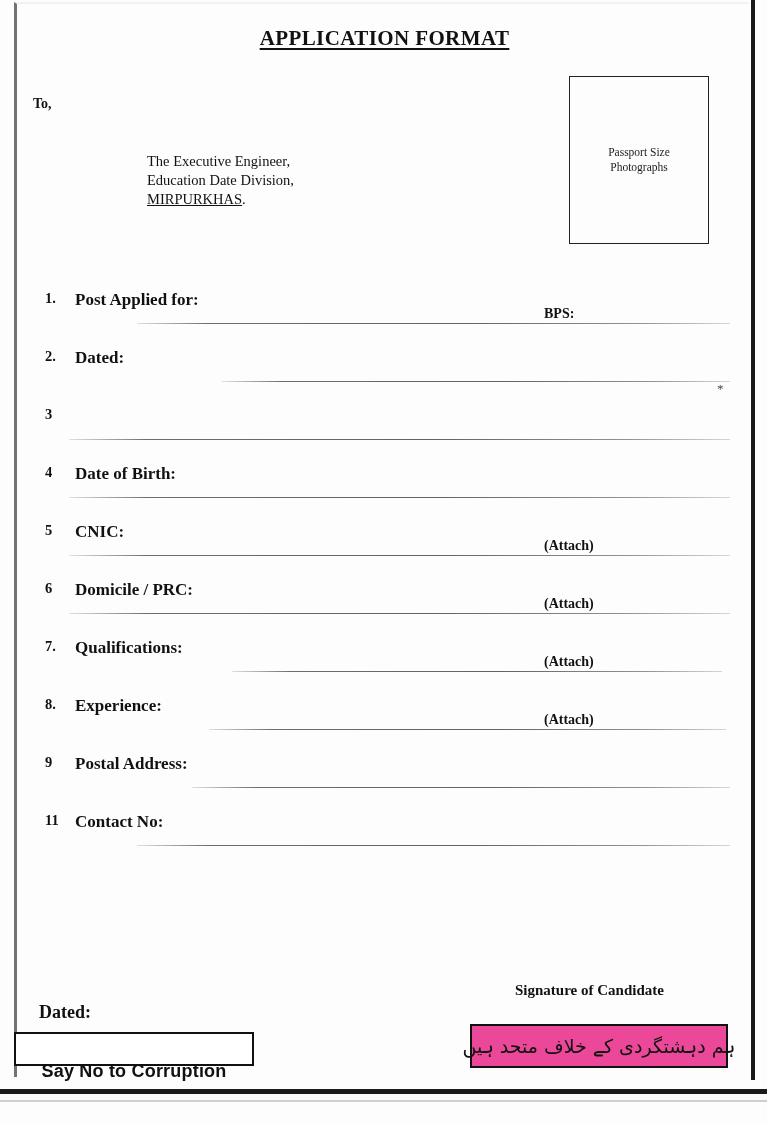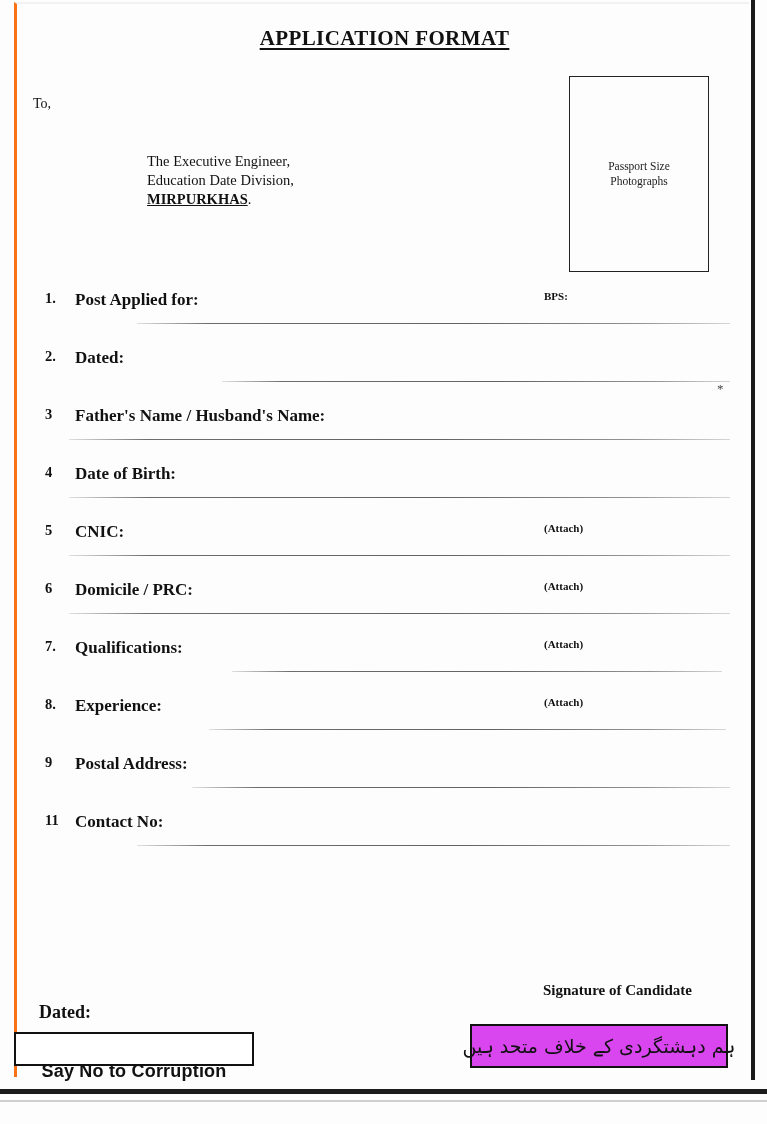--- a/index.html
+++ b/index.html
@@ -24,21 +24,21 @@
     background: #fdfdfd;
   }
 
   
   .doc-frame {
     position: absolute;
     left: 14px;
     top: 2px;
     width: 735px;
     height: 1075px;
-    border-left: 3px solid #f97316;
+    border-left: 3px solid #737373;
     border-top: 2px solid #f2f2f2;
     box-sizing: border-box;
   }
   .right-edge {
     position: absolute;
     right: 12px;
     top: 0;
     width: 4px;
     height: 1080px;
     background: #1a1a1a;
@@ -71,41 +71,41 @@
     letter-spacing: 0.4px;
     text-decoration: underline;
     text-underline-offset: 3px;
   }
 
   .to-label {
     position: absolute;
     left: 16px;
     top: 92px;
     font-size: 14px;
-    font-weight: normal;
+    font-weight: bold;
   }
 
   .addressee {
     position: absolute;
     left: 130px;
     top: 148px;
     font-size: 14.5px;
     line-height: 19px;
   }
   .addressee .strong-ul {
-    font-weight: bold;
+    font-weight: normal;
     text-decoration: underline;
   }
 
   .photo-box {
     position: absolute;
     left: 552px;
     top: 72px;
     width: 140px;
-    height: 196px;
+    height: 168px;
     border: 1.5px solid #222;
     box-sizing: border-box;
     display: flex;
     align-items: center;
     justify-content: center;
   }
   .photo-box .photo-text {
     font-size: 11.5px;
     text-align: center;
     line-height: 15px;
@@ -133,22 +133,22 @@
   .row .lbl {
     position: absolute;
     left: 58px;
     font-size: 17px;
     font-weight: bold;
     top: 14px;
   }
   .row .extra {
     position: absolute;
     left: 527px;
-    top: 14px;
-    font-size: 11px;
+    top: 30px;
+    font-size: 14px;
     font-weight: bold;
   }
   .row .rule {
     position: absolute;
     left: 52px;
     right: 22px;
     bottom: 10px;
     height: 1px;
     background: linear-gradient(90deg,
        rgba(60,60,60,0.15) 0%,
@@ -182,21 +182,20 @@
     font-size: 13px;
     color: #444;
   }
 
   .sig-label {
     position: absolute;
     left: 498px;
     top: 978px;
     font-size: 15px;
     font-weight: bold;
-    margin-left: 28px;
   }
   .dated {
     position: absolute;
     left: 22px;
     top: 998px;
     font-size: 18px;
     font-weight: bold;
   }
 
   .slogan-box {
@@ -224,21 +223,21 @@
     position: absolute;
     left: 470px;
     top: 1024px;
     width: 258px;
     height: 44px;
     border: 2.5px solid #111;
     box-sizing: border-box;
     display: flex;
     align-items: center;
     justify-content: center;
-    background: #d946ef;
+    background: #ec4899;
   }
   .urdu-box span {
     font-family: "DejaVu Sans", sans-serif;
     font-size: 19px;
     direction: rtl;
     unicode-bidi: bidi-override;
     white-space: nowrap;
   }
 </style>
 </head>
@@ -278,21 +277,20 @@
 
       <div class="row">
         <span class="num">2.</span>
         <span class="lbl">Dated:</span>
         <span class="extra"></span>
         <div class="rule mid-left"></div>
       </div>
 
       <div class="row">
         <span class="num">3</span>
-        <span class="lbl">Father's Name / Husband's Name:</span>
         <span class="extra"></span>
         <div class="rule"></div>
       </div>
 
       <div class="row">
         <span class="num">4</span>
         <span class="lbl">Date of Birth:</span>
         <span class="extra"></span>
         <div class="rule"></div>
       </div>

